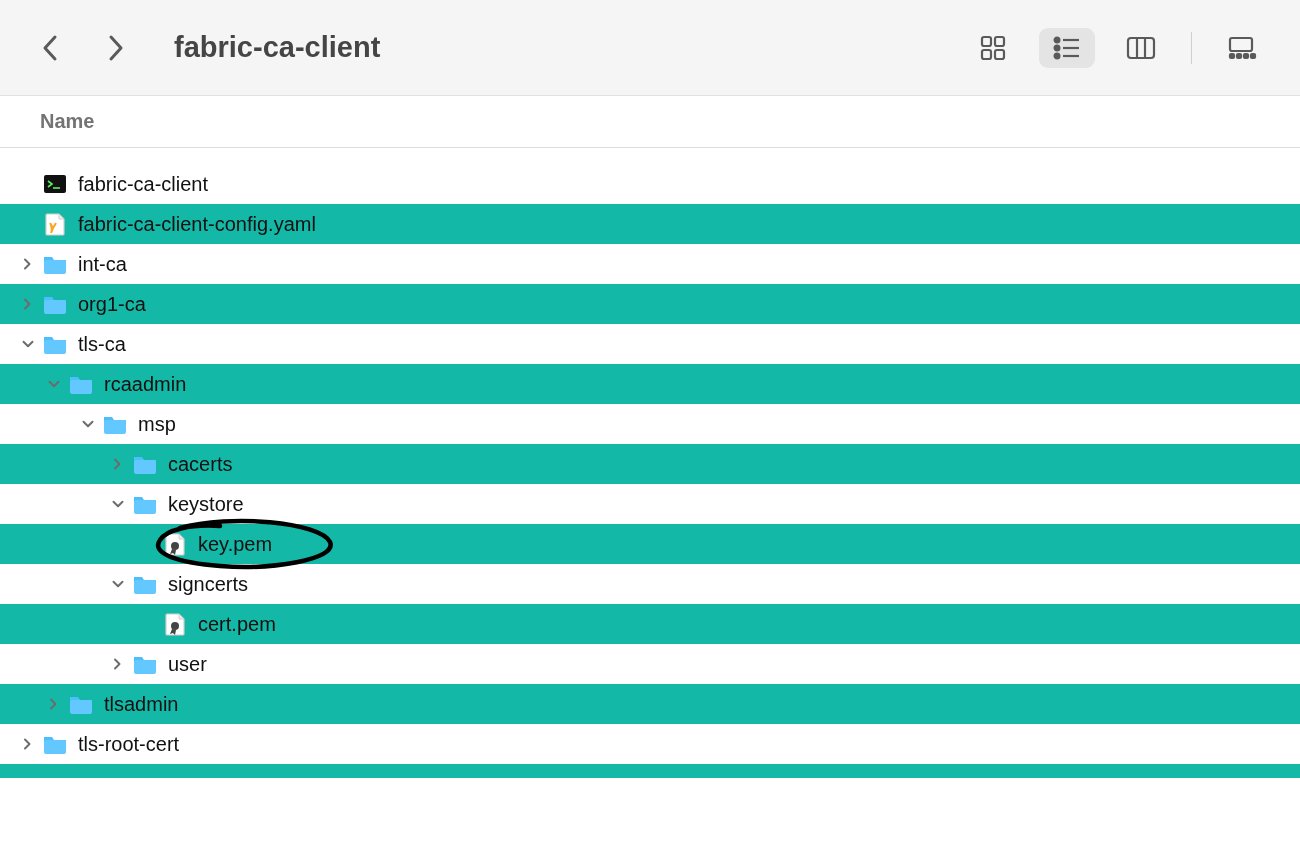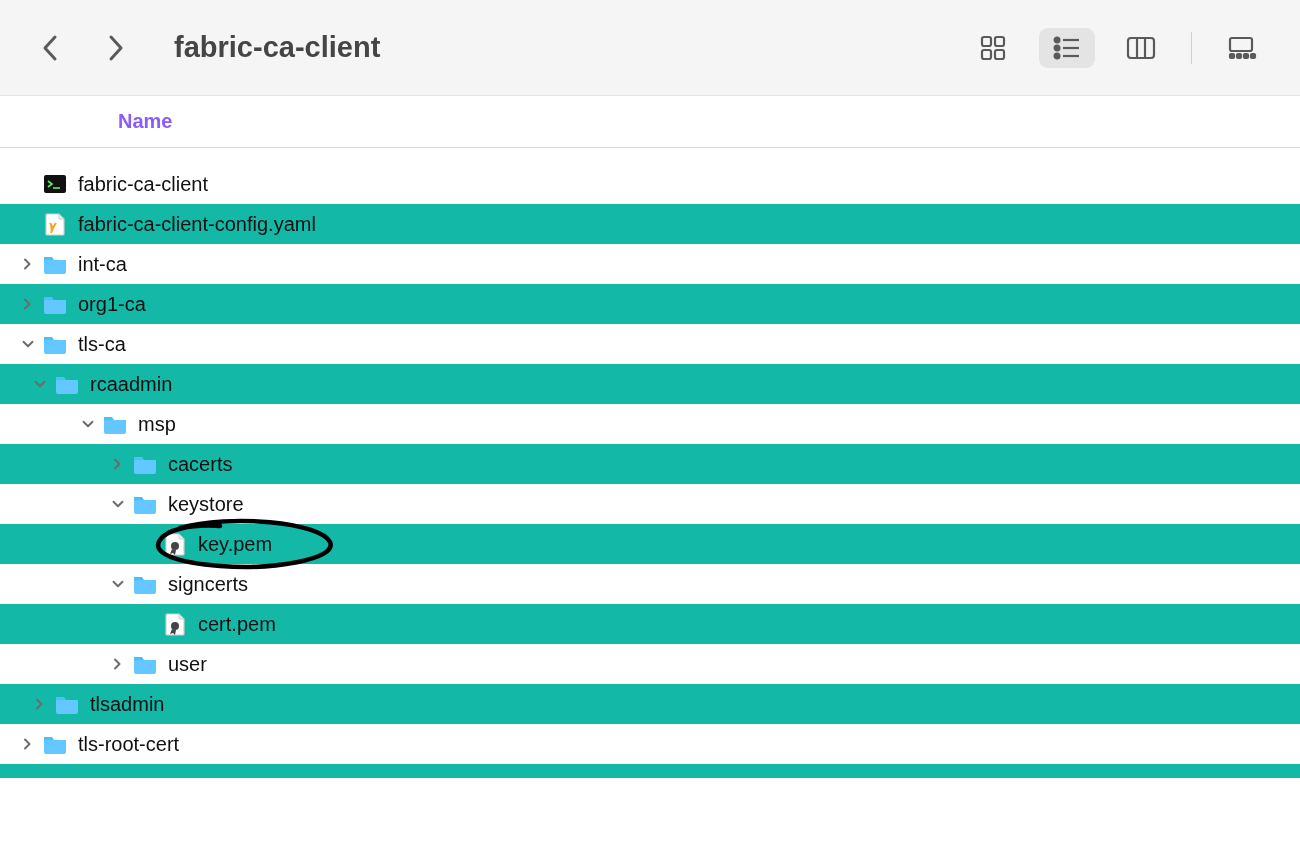--- a/index.html
+++ b/index.html
@@ -46,24 +46,24 @@
   }
   .view-btn.active { background: #e4e4e4; }
   .view-btn svg { stroke: #5a5a5a; stroke-width: 2.2; fill: none; }
   .view-sep { width: 1px; height: 32px; background: #cfcfcf; margin: 0 4px; }
 
   
   .col-header-bar {
     height: 52px;
     border-bottom: 1px solid #dcdcdc;
     display: flex; align-items: center;
-    padding-left: 118px;
+    padding-left: 40px;
     font-weight: 700;
     font-size: 20px;
-    color: #8b5cf6;
+    color: #737373;
   }
 
   
   .file-list { width: 100%; }
   .row {
     height: 40px;
     display: flex;
     align-items: center;
     padding-left: 20px;
     font-size: 20px;
@@ -81,21 +81,21 @@
   .disclosure svg { width: 12px; height: 12px; stroke: #6c6c6c; stroke-width: 2.6; fill: none; stroke-linecap: round; stroke-linejoin: round; }
   .icon {
     width: 26px; height: 26px; margin-right: 10px;
     display: flex; align-items: center; justify-content: center;
     flex: 0 0 26px;
   }
   .name { white-space: nowrap; }
 
   
   .in0 { padding-left: 20px; }
-  .in1 { padding-left: 32px; }
+  .in1 { padding-left: 46px; }
   .in2 { padding-left: 80px; }
   .in3 { padding-left: 110px; }
   .in3b { padding-left: 132px; }
   .in4b { padding-left: 162px; align-items: center; } 
   .noarrow { padding-left: 42px; } 
 
   
   .annot-circle {
     position: absolute;
     left: 150px;

